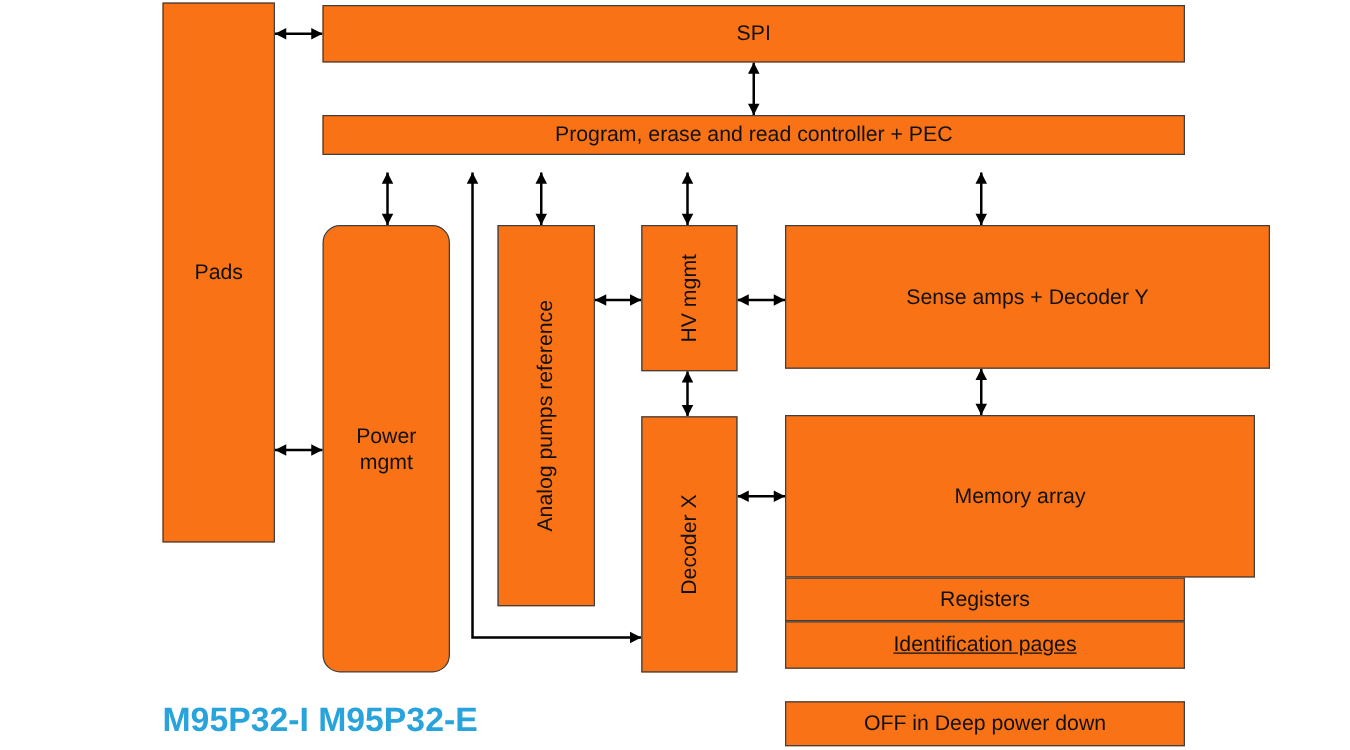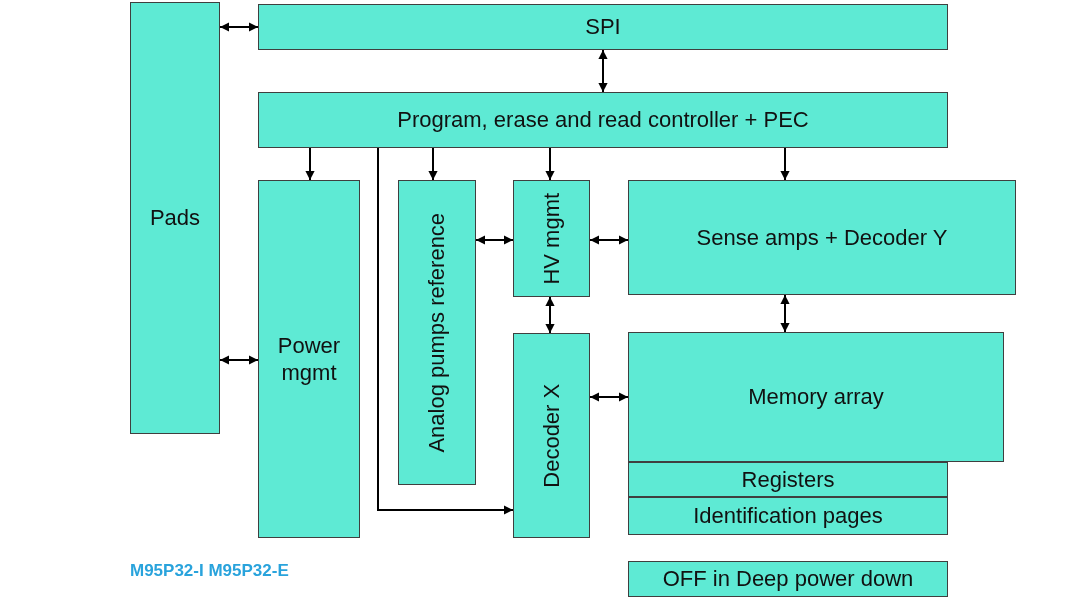--- a/index.html
+++ b/index.html
@@ -11,52 +11,52 @@
     position: relative;
     width: 1080px;
     height: 600px;
     background: #ffffff;
     font-family: "Liberation Sans", sans-serif;
     overflow: hidden;
   }
   .box {
     position: absolute;
     box-sizing: border-box;
-    background: #5eead4;
+    background: #f97316;
     border: 1.5px solid #3f3f3f;
     display: flex;
     align-items: center;
     justify-content: center;
-    font-size: 22px;
+    font-size: 17px;
     color: #111111;
     text-align: center;
     line-height: 1.25;
   }
   .box.vert span {
     display: block;
     transform: rotate(-90deg);
     white-space: nowrap;
   }
   #pads      { left:130px; top:2px;   width:90px;  height:432px; }
   #spi       { left:258px; top:4px;   width:690px; height:46px;  }
-  #controller{ left:258px; top:92px;  width:690px; height:56px;  }
-  #power     { left:258px; top:180px; width:102px; height:358px; padding:0 10px; }
+  #controller{ left:258px; top:92px;  width:690px; height:32px;  }
+  #power     { left:258px; top:180px; width:102px; height:358px; padding:0 10px;border-radius:14px; }
   #analog    { left:398px; top:180px; width:78px;  height:305px; }
   #hv        { left:513px; top:180px; width:77px;  height:117px; }
   #sense     { left:628px; top:180px; width:388px; height:115px; }
   #decx      { left:513px; top:333px; width:77px;  height:205px; }
   #memory    { left:628px; top:332px; width:376px; height:130px; }
   #registers { left:628px; top:462px; width:320px; height:35px;text-align:center;  }
-  #idpages   { left:628px; top:497px; width:320px; height:38px;  }
+  #idpages   { left:628px; top:497px; width:320px; height:38px;text-decoration:underline;  }
   #offbox    { left:628px; top:561px; width:320px; height:36px;  }
   #caption {
     position: absolute;
     left: 130px;
     top: 561px;
-    font-size: 17px;
+    font-size: 27px;
     font-weight: bold;
     color: #29a3dc;
     white-space: nowrap;
   }
   #arrows {
     position: absolute;
     left: 0;
     top: 0;
     pointer-events: none;
   }

